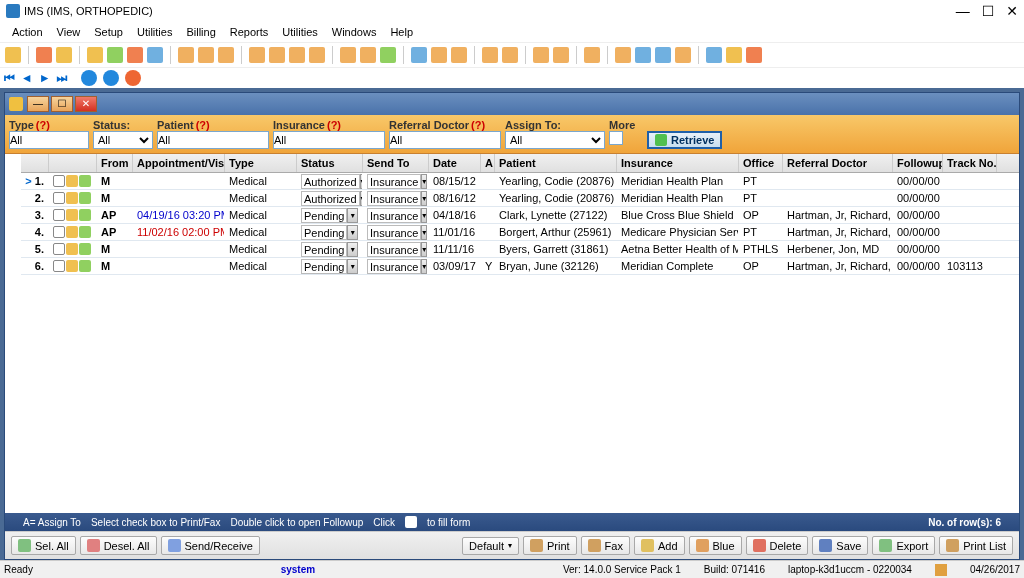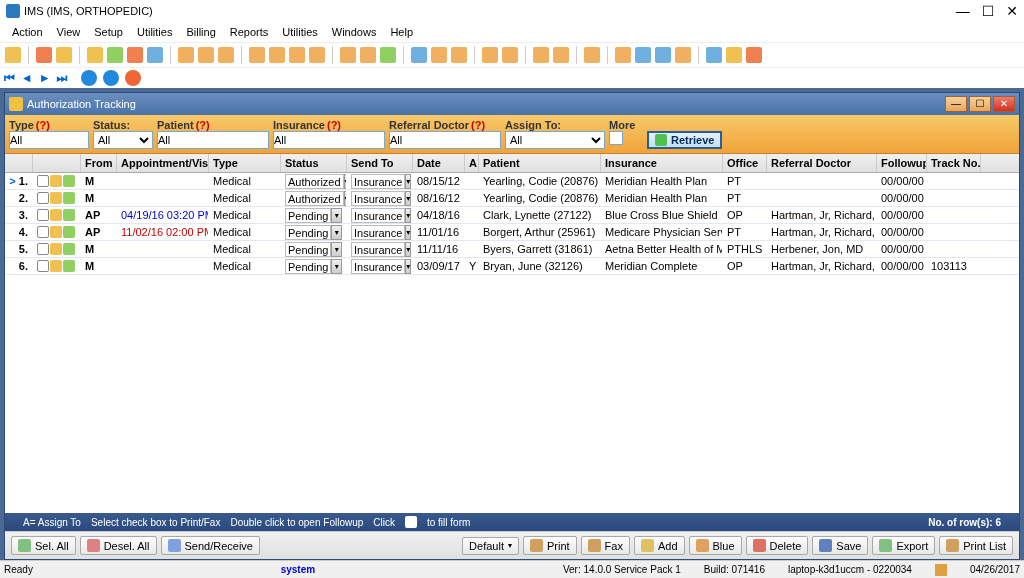--- a/index.html
+++ b/index.html
@@ -26,21 +26,21 @@
 .mdi-title .mdibtn { width:22px; height:16px; background: linear-gradient(#f7d49d,#e8a45a); border:1px solid #a06030; color:#000; font-size:10px; text-align:center; line-height:14px; cursor:pointer;}
 .mdi-title .mdibtn.close { background: linear-gradient(#f07a6a,#d43020); color:#fff;}
 .filterbar { background: linear-gradient(#f8c869,#f0a43a); padding: 4px; display: flex; gap: 4px; border-bottom: 1px solid #c88030; }
 .fgroup { display:flex; flex-direction:column; }
 .fgroup .lbl { font-size:11px; font-weight:bold; color:#333; display:flex; align-items:center; gap:2px; }
 .fgroup .q { color:#cc0000; font-weight:bold; }
 .fgroup select, .fgroup input { font-size:11px; border:1px solid #7aa7ce; background:#fff; height:18px; }
 .retrieve { background:linear-gradient(#e8f0f8,#c8dff0); border:2px solid #2060a8; padding:1px 6px; font-size:11px; display:flex; align-items:center; gap:4px; cursor:pointer; font-weight:bold; color:#003060;}
 .retrieve .ri { width:12px;height:12px; background:#50c050; border-radius:2px; display:inline-block; }
 .morechk { width:14px; height:14px; background:#fff; border:1px solid #7aa7ce; display:inline-block; }
-.grid { flex:1; background:#fff; display:flex; flex-direction:column; overflow:auto; }
+.grid { flex:1; background:#fff; display:flex; flex-direction:column; overflow:auto;margin-left:16px; }
 .grid-header { display:flex; background:linear-gradient(#f0f0f0,#e0e0e0); border-bottom:1px solid #aaa; }
 .grid-header .gh { border-right:1px solid #ccc; padding:3px 4px; font-weight:bold; text-align:left; white-space:nowrap; overflow:hidden; }
 .grid-row { display:flex; border-bottom:1px solid #e0e8f0; height:17px; align-items:center;}
 .grid-row .gc { border-right:1px solid transparent; padding:0 4px; white-space:nowrap; overflow:hidden; }
 .grid-row .icons { display:flex; gap:1px; align-items:center;}
 .grid-row .icons span { width:12px; height:12px; display:inline-block; border-radius:2px;}
 .chk { width:12px; height:12px; border:1px solid #888; background:#fff; display:inline-block;}
 .dd-cell { display:flex; align-items:center; }
 .dd-cell .dd-text { flex:1; border:1px solid #bbb; background:#fff; padding:0 2px; height:15px; line-height:15px;}
 .dd-cell .dd-btn { width:15px; height:15px; background:linear-gradient(#f0f0f0,#ccc); border:1px solid #999; font-size:8px; text-align:center; line-height:13px; cursor:pointer;}
@@ -151,21 +151,20 @@
   <span style="width:2px"></span>
   <span class="navicon" style="background:#2288dd"></span>
   <span class="navicon" style="background:#2288dd"></span>
   <span class="navicon" style="background:#ee6633"></span>
 </div>
 
 <div class="mdi">
   <div class="mdiwindow">
     <div class="mdi-title">
       <span class="icon"></span>
-      <span class="t">Authorization Tracking</span>
       <div class="mdibtns">
         <span class="mdibtn">—</span>
         <span class="mdibtn">☐</span>
         <span class="mdibtn close">✕</span>
       </div>
     </div>
 
     <div class="filterbar">
       <div class="fgroup" style="width:80px">
         <span class="lbl">

